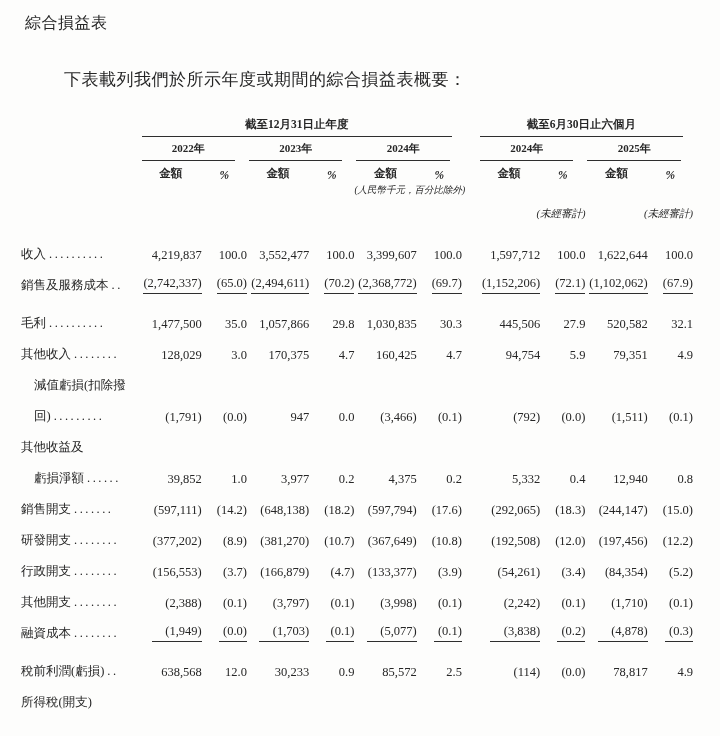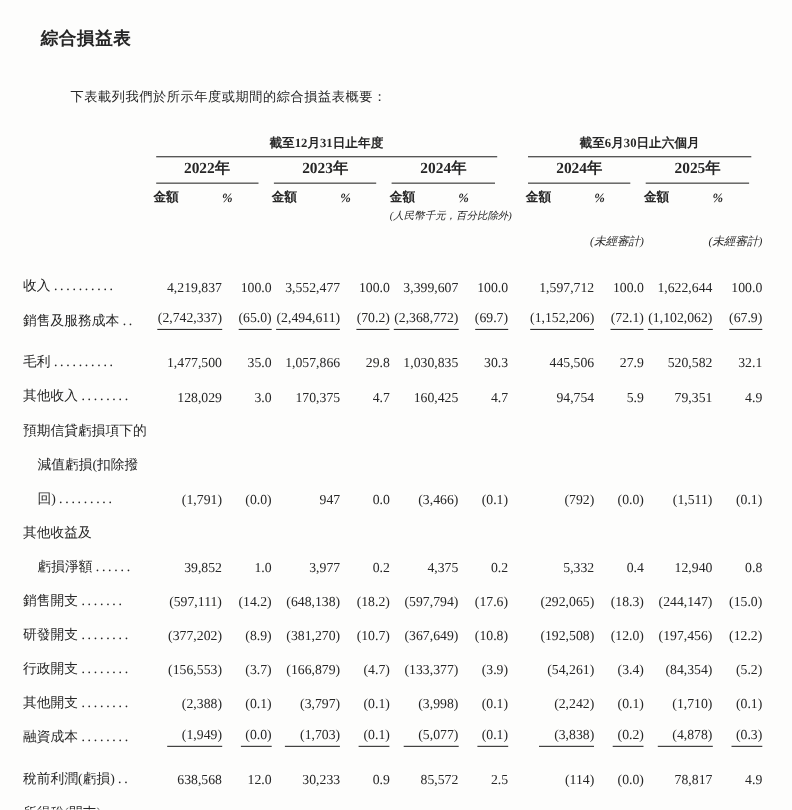--- a/index.html
+++ b/index.html
@@ -2,32 +2,32 @@
 <html><head>
 <meta charset="utf-8">
 <style>
   html,body{margin:0;padding:0}
   body{
     width:720px;height:736px;overflow:hidden;
     background:#fdfdfc;color:#262626;
     font-family:"Liberation Serif","DejaVu Serif",serif;
   }
   .page{padding:9px 18px 0 21px;position:relative}
-  .doc-title{font-size:16px;font-weight:bold;margin:16px;letter-spacing:.5px}
-  .intro{font-size:12px;margin:34px 0 12px 43px;letter-spacing:.5px}
+  .doc-title{font-size:16px;font-weight:normal;margin:4px;letter-spacing:.5px}
+  .intro{font-size:17px;margin:34px 0 12px 43px;letter-spacing:.5px}
 
   table{border-collapse:collapse;table-layout:fixed;margin-top:24px;width:672px}
   th,td{padding:0;font-weight:normal}
 
   
   .grp-th{font-size:11.5px;font-weight:bold;text-align:center;height:22px;vertical-align:bottom}
   .grp-th div{border-bottom:1.4px solid #2e2e2e;padding-bottom:4px;margin:0 10px 0 2px}
-  .yr-th{font-size:14px;font-weight:bold;text-align:center;height:24px;vertical-align:bottom}
+  .yr-th{font-size:11px;font-weight:bold;text-align:center;height:24px;vertical-align:bottom}
   .yr-th div{border-bottom:1.4px solid #2e2e2e;padding-bottom:4px;margin:0 12px 0 2px}
-  .ah,.ph{font-size:11.5px;font-weight:bold;height:20px;vertical-align:bottom;text-align:left}
+  .ah,.ph{font-size:11.5px;font-weight:bold;height:20px;vertical-align:bottom;text-align:center}
   .ph{font-style:italic}
   .note-th{font-size:9.5px;font-style:italic;text-align:center;height:16px;vertical-align:bottom;white-space:nowrap}
   .note2-th{font-size:10.5px;font-style:italic;text-align:right;height:20px;vertical-align:bottom;padding-top:4px}
 
   
   tbody td{font-size:12.5px;height:27px;vertical-align:bottom;padding-bottom:4px;white-space:nowrap}
   tbody tr:first-child td{padding-top:15px}
   td.lbl{text-align:left;overflow:hidden}
   td.lbl.ind{padding-left:13px}
   td.amt,td.pct{text-align:right}
@@ -173,34 +173,20 @@
           <td class="pct"><span>4.7</span></td>
           <td class="amt"><span>160,425</span></td>
           <td class="pct"><span>4.7</span></td>
           <td></td>
           <td class="amt"><span>94,754</span></td>
           <td class="pct"><span>5.9</span></td>
           <td class="amt"><span>79,351</span></td>
           <td class="pct"><span>4.9</span></td>
         </tr>
         <tr class="">
-          <td class="lbl"><span>預期信貸虧損項下的</span></td>
-          <td class="amt"></td>
-          <td class="pct"></td>
-          <td class="amt"></td>
-          <td class="pct"></td>
-          <td class="amt"></td>
-          <td class="pct"></td>
-          <td></td>
-          <td class="amt"></td>
-          <td class="pct"></td>
-          <td class="amt"></td>
-          <td class="pct"></td>
-        </tr>
-        <tr class="">
           <td class="lbl ind"><span>減值虧損(扣除撥</span></td>
           <td class="amt"></td>
           <td class="pct"></td>
           <td class="amt"></td>
           <td class="pct"></td>
           <td class="amt"></td>
           <td class="pct"></td>
           <td></td>
           <td class="amt"></td>
           <td class="pct"></td>

